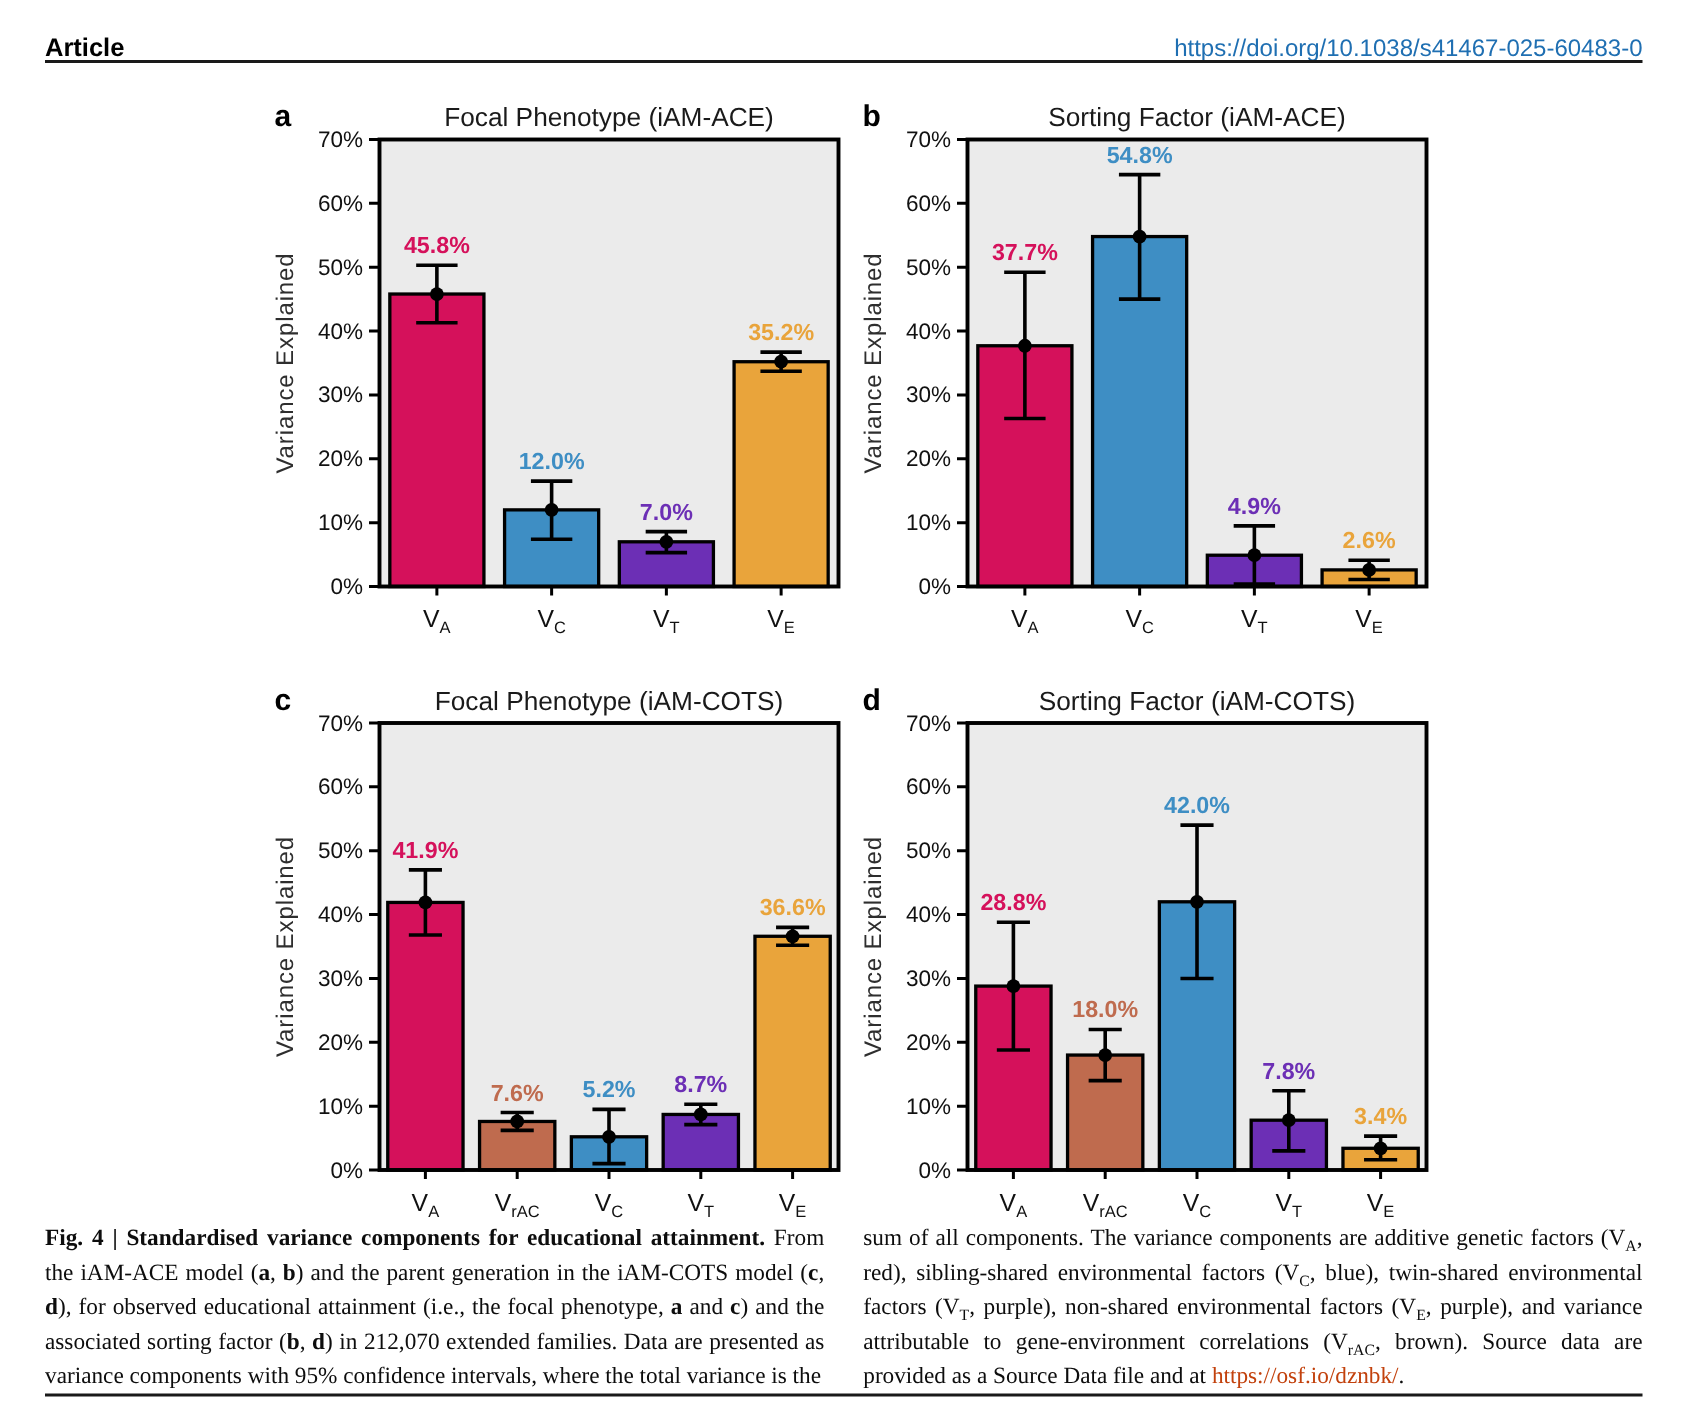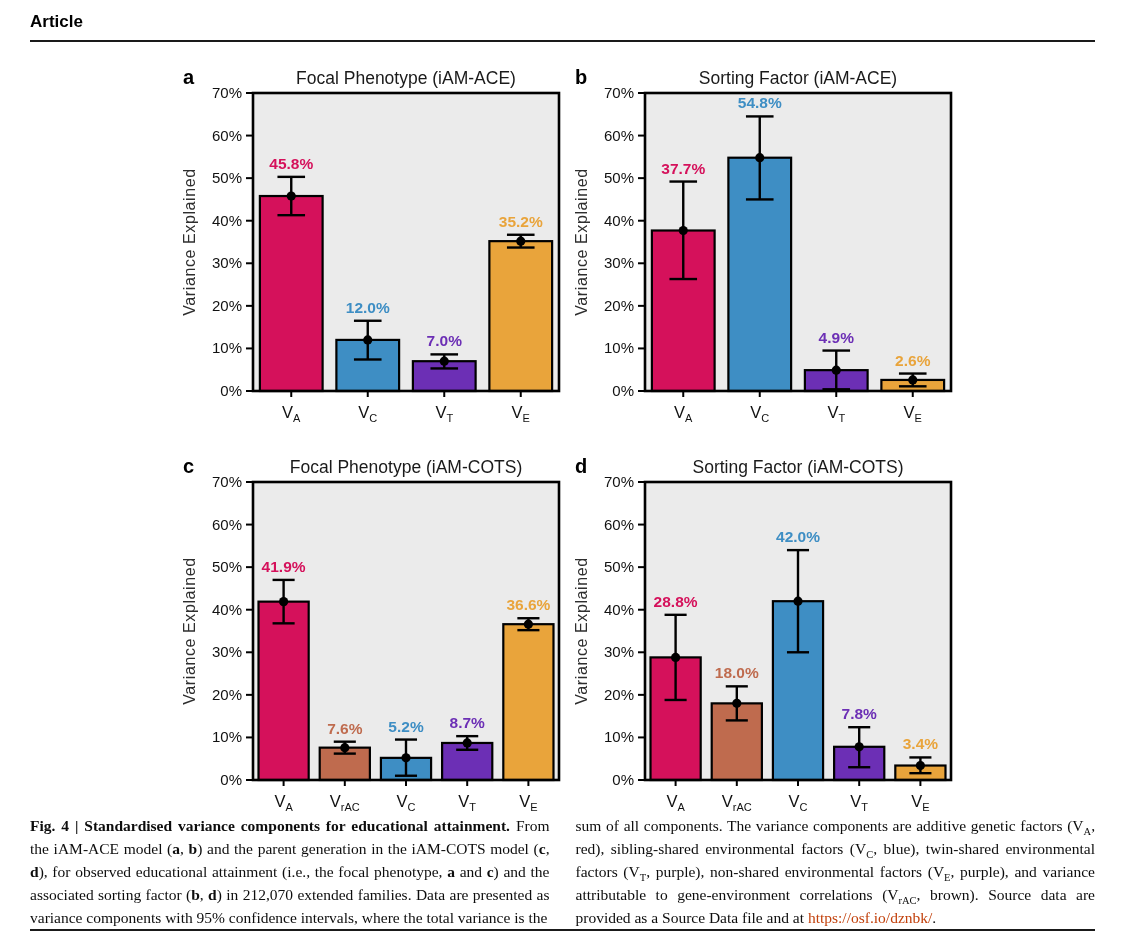--- a/index.html
+++ b/index.html
@@ -1,34 +1,35 @@
 <!DOCTYPE html>
 <html><head>
 <meta charset="utf-8">
 <style>
   html,body{margin:0;padding:0;background:#ffffff;}
   body{position:relative;width:1125px;height:939px;font-family:"Liberation Sans",sans-serif;color:#111;overflow:hidden;}
-  .header{position:absolute;top:0;left:30px;width:1065px;height:38px;display:flex;justify-content:space-between;align-items:flex-end;}
+  .header{position:absolute;top:10px;left:30px;width:1065px;height:38px;display:flex;justify-content:space-between;align-items:flex-end;}
   .article-label{font-size:17px;font-weight:bold;color:#000;padding-bottom:6px;}
   .doi-link{font-size:16px;color:#1f6fb2;text-decoration:none;padding-bottom:6px;}
   .rule{position:absolute;left:30px;width:1065px;height:2px;background:#1a1a1a;}
   .rule.top{top:40px;}
   .rule.bottom{top:929px;}
   .panel{position:absolute;}
   .caption{position:absolute;top:814px;left:30px;width:1065px;display:grid;grid-template-columns:1fr 1fr;column-gap:26px;font-family:"Liberation Serif",serif;font-size:15.5px;line-height:23px;text-align:justify;color:#0d0d0d;}
   .caption b{font-weight:bold;}
   .caption sub{font-size:10.5px;line-height:0;}
   .caption a{color:#c2410c;text-decoration:none;}
   svg text{font-family:"Liberation Sans",sans-serif;}
 </style>
 </head>
 <body>
 
 <div class="header">
   <span class="article-label">Article</span>
+  <a class="doi-link" href="#">https://doi.org/10.1038/s41467-025-60483-0</a>
 </div>
 <div class="rule top"></div>
 
 <svg class="panel" id="panel-a" style="left:175px;top:60px" width="390" height="368" viewBox="0 0 390 368">
     <text x="8" y="24" font-size="20" font-weight="bold" fill="#000">a</text>
     <text x="231" y="24" text-anchor="middle" font-size="17.5" fill="#1a1a1a">Focal Phenotype (iAM-ACE)</text>
     <rect x="78" y="33" width="306" height="298" fill="#EBEBEB"></rect>
     <text x="20" y="182" text-anchor="middle" font-size="16" fill="#2e2e2e" letter-spacing="0.6" transform="rotate(-90 20 182)">Variance Explained</text>
     <line x1="71" y1="331" x2="78" y2="331" stroke="#000" stroke-width="2"></line>
     <text x="67" y="336" text-anchor="end" font-size="15" fill="#111">0%</text>

